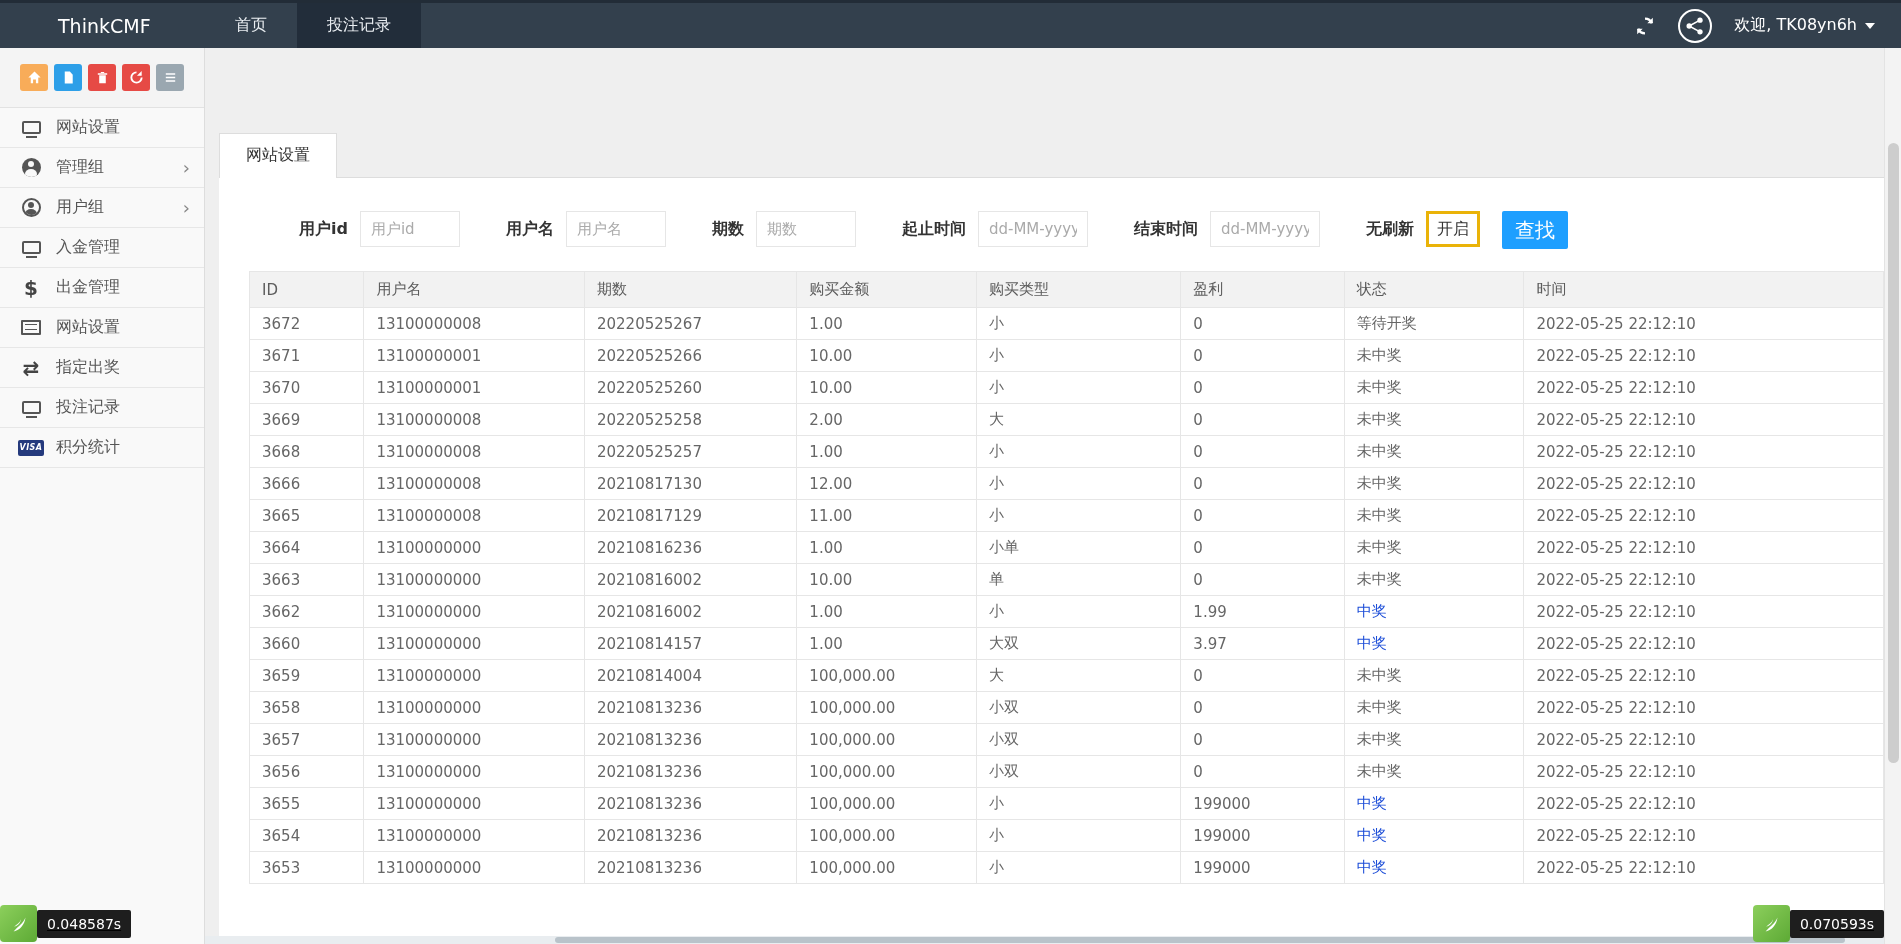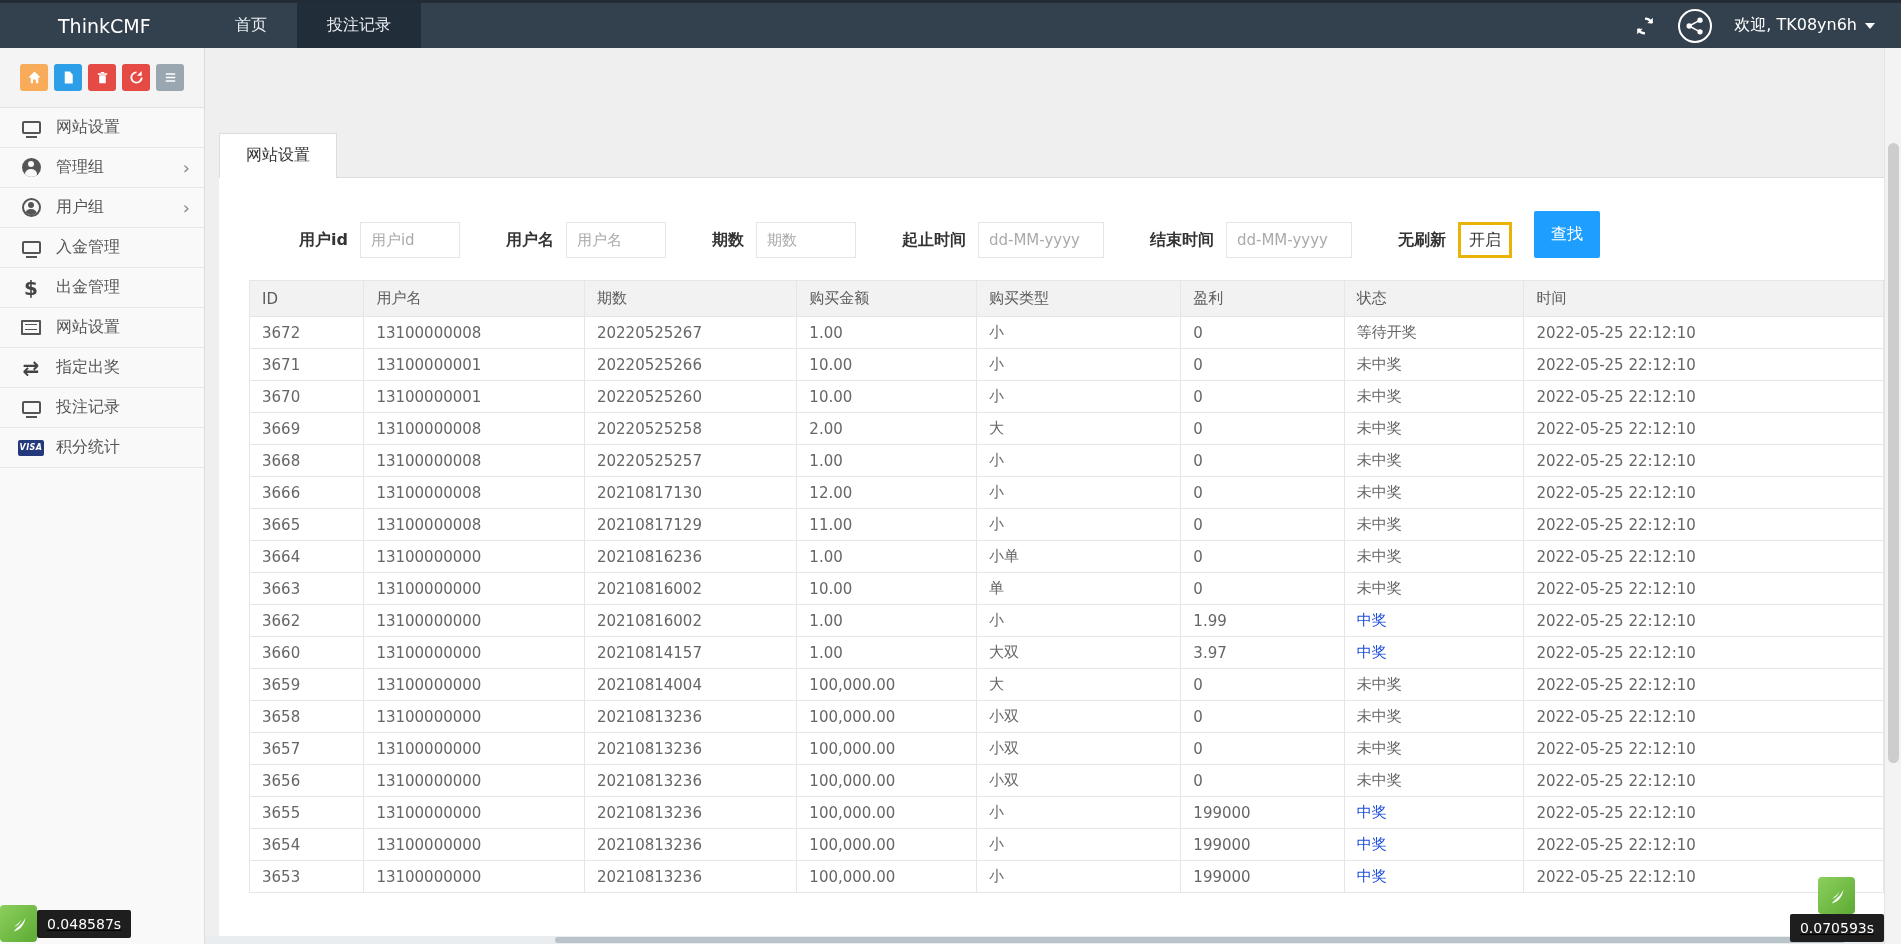--- a/index.html
+++ b/index.html
@@ -43,45 +43,45 @@
      background:repeating-linear-gradient(#0000 0 2px, #555 2px 3px, #0000 3px 5px); background-clip:content-box; padding:1px 2px; } .ic-exchange::before { content:"⇄"; font-size:20px; color:#444; font-weight:bold; }
   .ic-visa i { width:26px; height:16px; background:#253a7d; border-radius:2px; color:#fff; font-size:8px; font-weight:bold; font-style:italic; display:flex; align-items:center; justify-content:center; letter-spacing:.5px; }
   .ic-visa i::before { content:"VISA"; }
 
   
   .main { position:absolute; left:205px; top:48px; right:17px; bottom:0; background:#efefef; overflow:hidden; }
   .tab-row { margin:85px 0 0 14px; display:flex; border-bottom:1px solid #ddd; }
   .page-tab { background:#fff; border:1px solid #ddd; border-bottom:none; margin-bottom:-1px; padding:11px 26px 12px; font-size:16px; color:#333; cursor:pointer; }
   .panel { margin-left:14px; background:#fff; min-height:772px; }
 
-  .filter { display:flex; align-items:flex-end; gap:46px; padding:33px 0 22px 80px; }
+  .filter { display:flex; align-items:flex-start; gap:46px; padding:33px 0 22px 80px; }
   .fgroup { display:flex; align-items:center; gap:12px; }
   .flabel { font-weight:bold; color:#333; font-size:16px; white-space:nowrap; }
   .finput { width:100px; height:36px; border:1px solid #e6e6e6; padding:0 10px; font-size:15px; color:#333; outline:none; font-family:inherit; }
   .finput::placeholder { color:#aaa; }
-  .finput.date { width:126px; }
+  .finput.date { width:110px; }
   .fselect { width:54px; height:36px; border:3px solid #eab308; display:flex; align-items:center; justify-content:center; font-size:16px; color:#333; cursor:pointer; }
-  .search-btn { width:66px; height:47px; background:#1e9fff; color:#fff; border:none; font-size:16px; border-radius:2px; cursor:pointer; margin-left:-24px; }
+  .search-btn { width:66px; height:38px; background:#1e9fff; color:#fff; border:none; font-size:20px; border-radius:2px; cursor:pointer; margin-left:-24px; }
 
   .table-wrap { padding-left:30px; }
   table { width:100%; border-collapse:collapse; table-layout:fixed; }
   th { background:#f2f2f2; border:1px solid #e6e6e6; font-weight:normal; text-align:left; color:#5c5c5c; padding:8px 12px; font-size:15px; }
   td { border:1px solid #e6e6e6; color:#666; padding:6px 12px; font-size:15px; white-space:nowrap; overflow:hidden; }
   td.red { color:#1d4ed8; }
   .c0{width:7%} .c1{width:13.5%} .c2{width:13%} .c3{width:11%} .c4{width:12.5%} .c5{width:10%} .c6{width:11%} .c7{width:22%}
 
   
   .vscroll { position:absolute; right:0; top:48px; bottom:0; width:17px; background:#f3f3f3; border-left:1px solid #e3e3e3; z-index:20; }
   .vthumb { position:absolute; left:3px; width:11px; top:95px; height:620px; background:#cdcdcd; border-radius:6px; }
   .hscroll { position:absolute; left:205px; right:17px; bottom:0; height:8px; background:#e9edf0; z-index:25; }
   .hthumb { position:absolute; left:350px; width:1290px; top:1px; height:6px; background:#b9c3ca; border-radius:3px; }
 
   
   .badge-box { position:absolute; bottom:2px; display:flex; align-items:center; z-index:40;text-decoration:underline; }
-  .badge-left { left:0; } .badge-right { right:17px;flex-direction:column; }
+  .badge-left { left:0; } .badge-right { right:17px; }
   .tp-logo { width:37px; height:37px; border-radius:4px; background:linear-gradient(135deg,#8ccf5c,#5daa35); display:flex; align-items:center; justify-content:center; }
   .time-badge { background:#1e1e1e; color:#fff; font-size:14px; padding:6px 10px; border-radius:2px; }
 </style>
 </head>
 <body>
 
 <div class="navbar">
   <div class="brand">ThinkCMF</div>
   <div class="nav-tabs">
 

